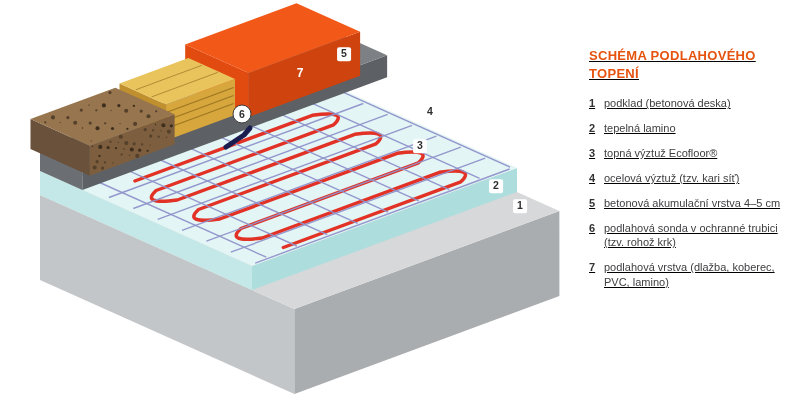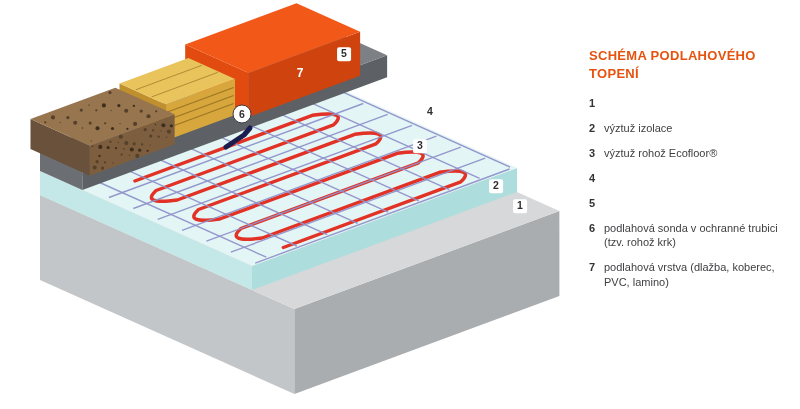--- a/index.html
+++ b/index.html
@@ -5,21 +5,21 @@
   html,body{margin:0;padding:0;background:#ffffff;}
   .stage{position:relative;width:800px;height:409px;background:#ffffff;overflow:hidden;
          font-family:"Liberation Sans","DejaVu Sans",sans-serif;}
   .diagram{position:absolute;left:0;top:0;width:585px;height:409px;}
   .diagram svg{display:block;}
   .callout{position:absolute;transform:translate(-50%,-50%);font-size:10.5px;font-weight:bold;
            color:#2e2e30;background:#ffffff;padding:1px 4px;border-radius:2px;line-height:1.1;}
   .callout.on-block{background:transparent;color:#ffffff;font-size:12px;padding:0;}
   .callout.circle{width:17px;height:17px;padding:0;border:1.6px solid #3c3c3e;border-radius:50%;
                   display:flex;align-items:center;justify-content:center;background:#ffffff;}
-  .legend{position:absolute;left:589px;top:47px;width:204px;}
+  .legend{position:absolute;left:589px;top:47px;width:204px;text-decoration:underline;}
   .legend h1{margin:0 0 13px 0;font-size:13px;line-height:1.4;letter-spacing:.3px;font-weight:bold;}
   .legend .item{display:flex;gap:7px;margin-bottom:10px;font-size:11px;line-height:1.35;color:#404043;}
   .legend .num{font-weight:bold;min-width:8px;color:#333336;}
 </style>
 </head>
 <body>
 
 <div class="stage">
 
   <div class="diagram">
@@ -150,34 +150,37 @@
     <div class="callout" style="left:344px;top:54px;">5</div>
     <div class="callout circle" style="left:242px;top:114px;">6</div>
     <div class="callout on-block" style="left:300px;top:74px;">7</div>
   </div>
 
   <aside class="legend">
     <h1 id="legend-title" style="color: rgb(229, 83, 15);">SCHÉMA PODLAHOVÉHO TOPENÍ</h1>
 
     <div class="item">
       <span class="num">1</span>
+      <span class="txt">podklad (betonová deska)</span>
     </div>
     <div class="item">
       <span class="num">2</span>
-      <span class="txt">výztuž izolace</span>
+      <span class="txt">tepelná lamino</span>
     </div>
     <div class="item">
       <span class="num">3</span>
-      <span class="txt">výztuž rohož Ecofloor®</span>
+      <span class="txt">topná výztuž Ecofloor®</span>
     </div>
     <div class="item">
       <span class="num">4</span>
+      <span class="txt">ocelová výztuž (tzv. kari síť)</span>
     </div>
     <div class="item">
       <span class="num">5</span>
+      <span class="txt">betonová akumulační vrstva 4–5 cm</span>
     </div>
     <div class="item">
       <span class="num">6</span>
       <span class="txt">podlahová sonda v ochranné trubici (tzv. rohož krk)</span>
     </div>
     <div class="item">
       <span class="num">7</span>
       <span class="txt">podlahová vrstva (dlažba, koberec, PVC, lamino)</span>
     </div>
   </aside>

